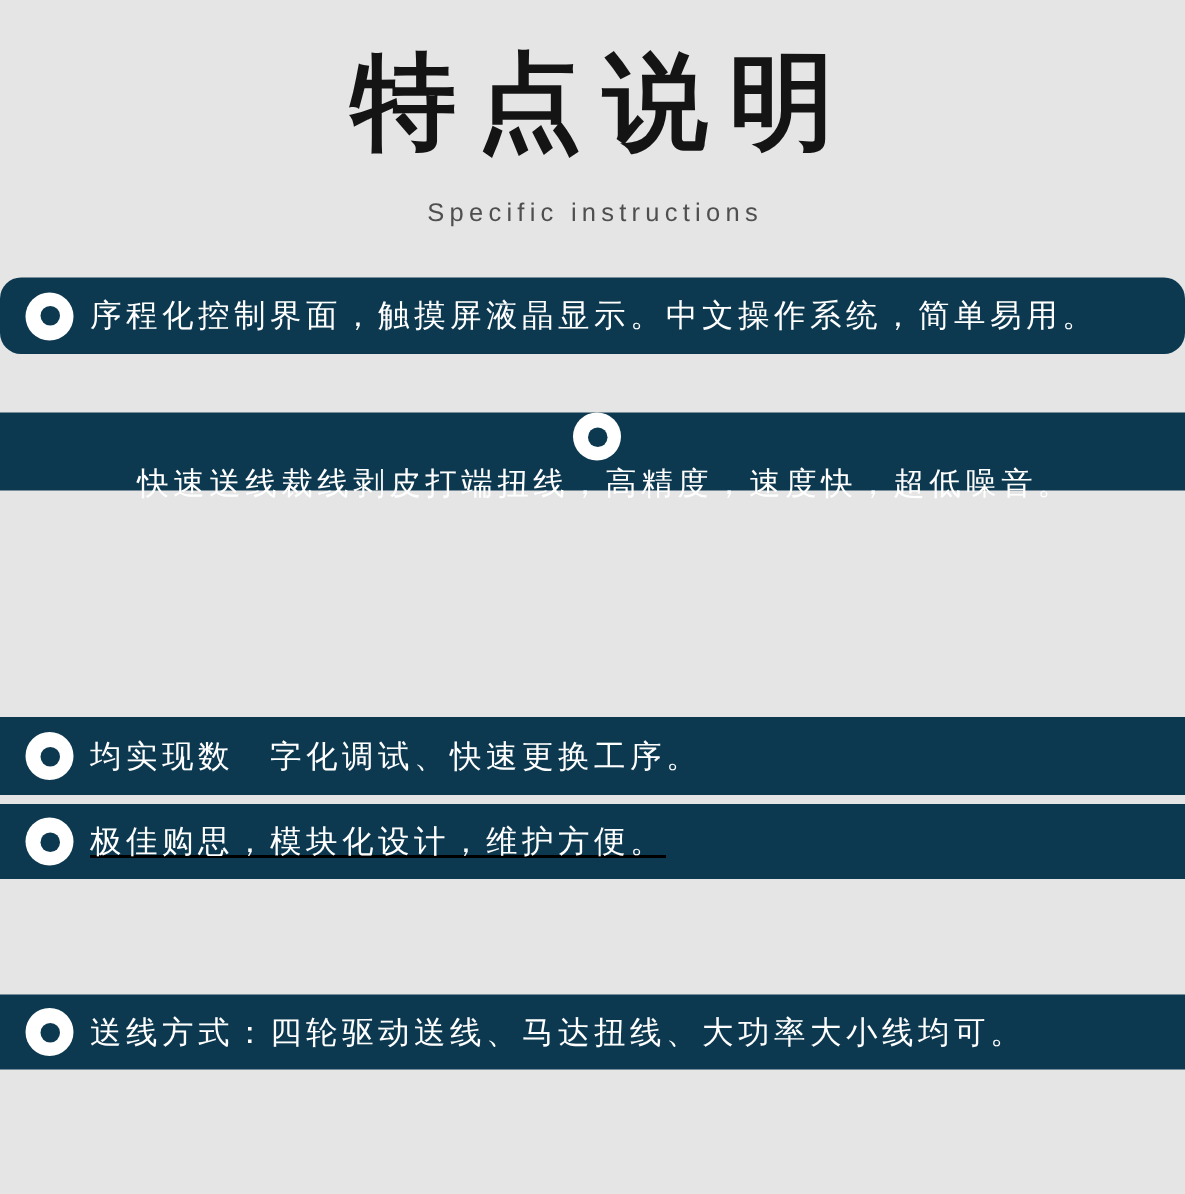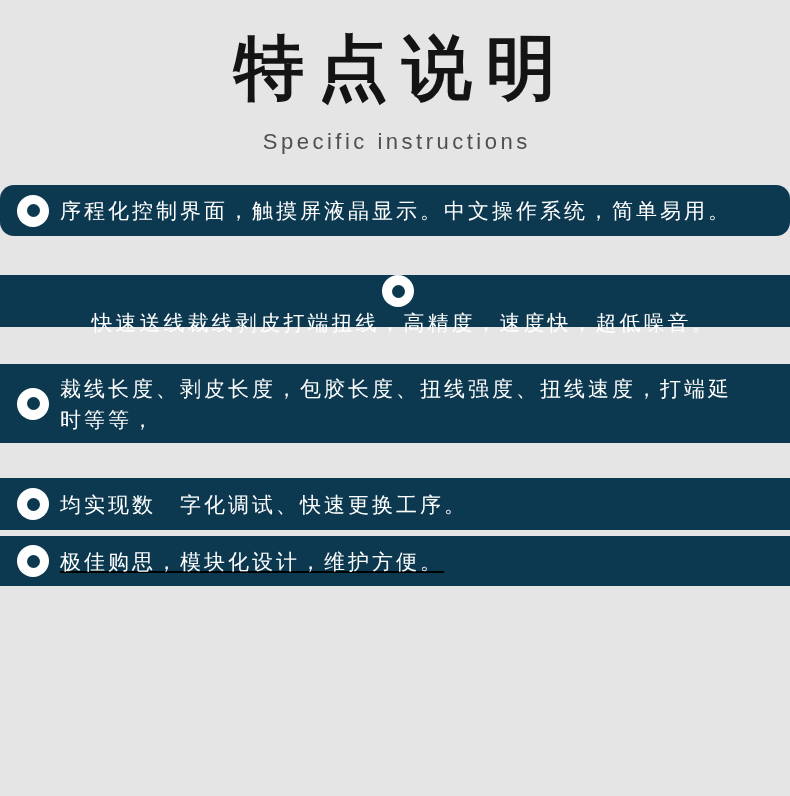--- a/index.html
+++ b/index.html
@@ -29,21 +29,21 @@
     padding-left: 14px;   
     box-sizing: border-box;
     color: #141414;
   }
   .page-subtitle {
     position: absolute;
     top: 131px;
     left: 0;
     width: 790px;
     text-align: center;
-    font-size: 22px;
+    font-size: 17px;
     line-height: 22px;
     letter-spacing: 3.5px;
     padding-left: 3.5px;
     box-sizing: border-box;
     color: #4f4f4f;
   }
   .bar {
     position: absolute;
     left: 0;
     width: 790px;
@@ -102,35 +102,35 @@
     <span class="feature-text" style="color: rgb(255, 255, 255);">序程化控制界面，触摸屏液晶显示。中文操作系统，简单易用。</span>
   </div>
 
   <div class="bar b2" style="background: rgb(13, 57, 80); flex-direction: column;">
     <span class="bullet" style="background: rgb(255, 255, 255);">
         <span class="bullet-hole" style="background: rgb(13, 57, 80);"></span>
       </span>
     <span class="feature-text" style="color: rgb(255, 255, 255);">快速送线裁线剥皮打端扭线，高精度，速度快，超低噪音。</span>
   </div>
 
-  <div class="bar b3" style="background: rgb(13, 57, 80);">
-    <span class="bullet" style="background: rgb(255, 255, 255);">
-        <span class="bullet-hole" style="background: rgb(13, 57, 80);"></span>
-      </span>
-    <span class="feature-text" style="color: rgb(255, 255, 255);">裁线长度、剥皮长度，包胶长度、扭线强度、扭线速度，打端延时等等，</span>
-  </div>
 
   <div class="bar b4" style="background: rgb(13, 57, 80);">
     <span class="bullet" style="background: rgb(255, 255, 255);">
         <span class="bullet-hole" style="background: rgb(13, 57, 80);"></span>
       </span>
     <span class="feature-text" style="color: rgb(255, 255, 255);">均实现数　字化调试、快速更换工序。</span>
   </div>
 
   <div class="bar b5" style="background: rgb(13, 57, 80);">
     <span class="bullet" style="background: rgb(255, 255, 255);">
         <span class="bullet-hole" style="background: rgb(13, 57, 80);"></span>
       </span>
     <span class="feature-text" style="color: rgb(255, 255, 255);">极佳购思，模块化设计，维护方便。</span>
   </div>
 
+  <div class="bar b6" style="background: rgb(13, 57, 80);">
+    <span class="bullet" style="background: rgb(255, 255, 255);">
+        <span class="bullet-hole" style="background: rgb(13, 57, 80);"></span>
+      </span>
+    <span class="feature-text" style="color: rgb(255, 255, 255);">送线方式：四轮驱动送线、马达扭线、大功率大小线均可。</span>
+  </div>
 
 </div>
 
 </body></html>

